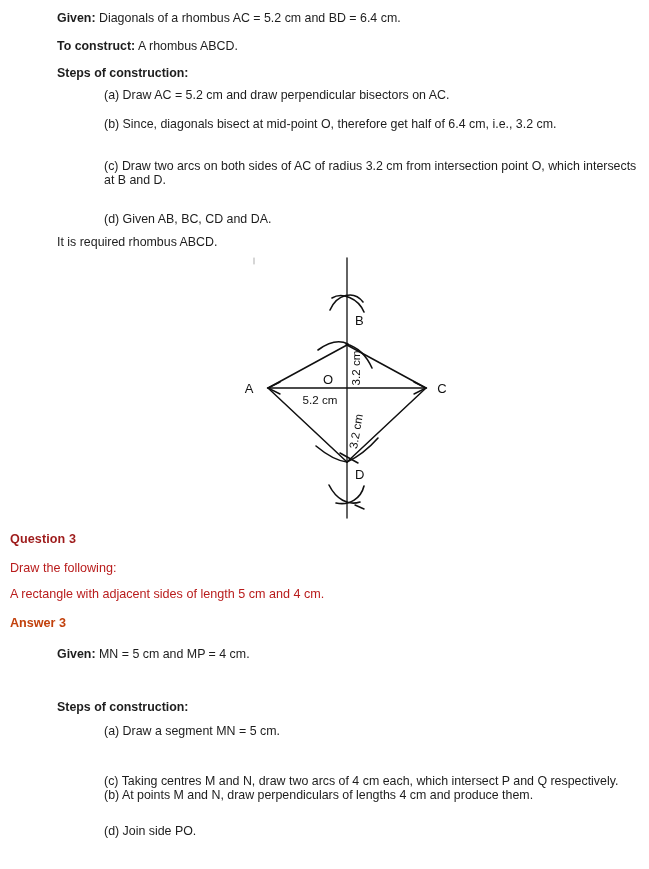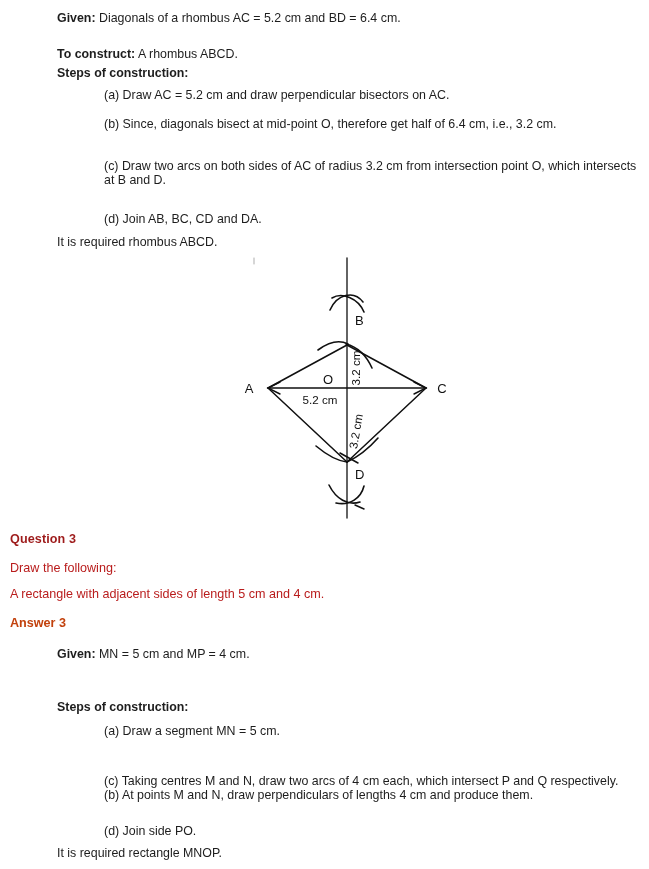--- a/index.html
+++ b/index.html
@@ -88,33 +88,33 @@
 </style>
 </head>
 <body>
 
 <div class="page">
 
   <div class="txt lvl1" style="top:11px;">
     <span class="lbl-b">Given:</span><span> Diagonals of a rhombus AC = 5.2 cm and BD = 6.4 cm.</span>
   </div>
 
-  <div class="txt lvl1" style="top:39px;margin-top:8px;">
+  <div class="txt lvl1" style="top:39px;">
     <span class="lbl-b">To construct:</span><span> A rhombus ABCD.</span>
   </div>
 
   <div class="txt lvl1 lbl-b" style="top:66px;">Steps of construction:</div>
 
   <div class="txt lvl2" style="top:88px;">(a) Draw AC = 5.2 cm and draw perpendicular bisectors on AC.</div>
 
   <div class="txt lvl2 wrap" style="top:117px; width:530px;">(b) Since, diagonals bisect at mid-point O, therefore get half of 6.4 cm, i.e., 3.2 cm.</div>
 
   <div class="txt lvl2 wrap" style="top:159px; width:535px;">(c) Draw two arcs on both sides of AC of radius 3.2 cm from intersection point O, which intersects at B and D.</div>
 
-  <div class="txt lvl2" style="top:212px;">(d) Join AB, BC, CD and DA.</div>
+  <div class="txt lvl2" style="top:212px;">(d) Given AB, BC, CD and DA.</div>
 
   <div class="txt lvl1" style="top:235px;text-align:right;">It is required rhombus ABCD.</div>
 
   <div class="figure">
     <svg width="230" height="275" viewBox="0 0 230 275" xmlns="http://www.w3.org/2000/svg">
 
       <path class="stroke" d="M18 8 L18 14" stroke-width="1" opacity="0.35"></path>
 
       <line class="stroke" x1="111" y1="8" x2="111" y2="268" stroke-width="1.3"></line>
 
@@ -169,15 +169,14 @@
   <div class="txt lvl1 lbl-b" style="top:700px;">Steps of construction:</div>
 
   <div class="txt lvl2" style="top:724px;">(a) Draw a segment MN = 5 cm.</div>
 
   <div class="txt lvl2" style="top:788px;">(b) At points M and N, draw perpendiculars of lengths 4 cm and produce them.</div>
 
   <div class="txt lvl2 wrap" style="top:774px; width:540px;">(c) Taking centres M and N, draw two arcs of 4 cm each, which intersect P and Q respectively.</div>
 
   <div class="txt lvl2" style="top:824px;">(d) Join side PO.</div>
 
-  <div class="txt lvl1" style="top:846px;">It is required rectangle MNOP.</div>
 
 </div>
 
 </body></html>

